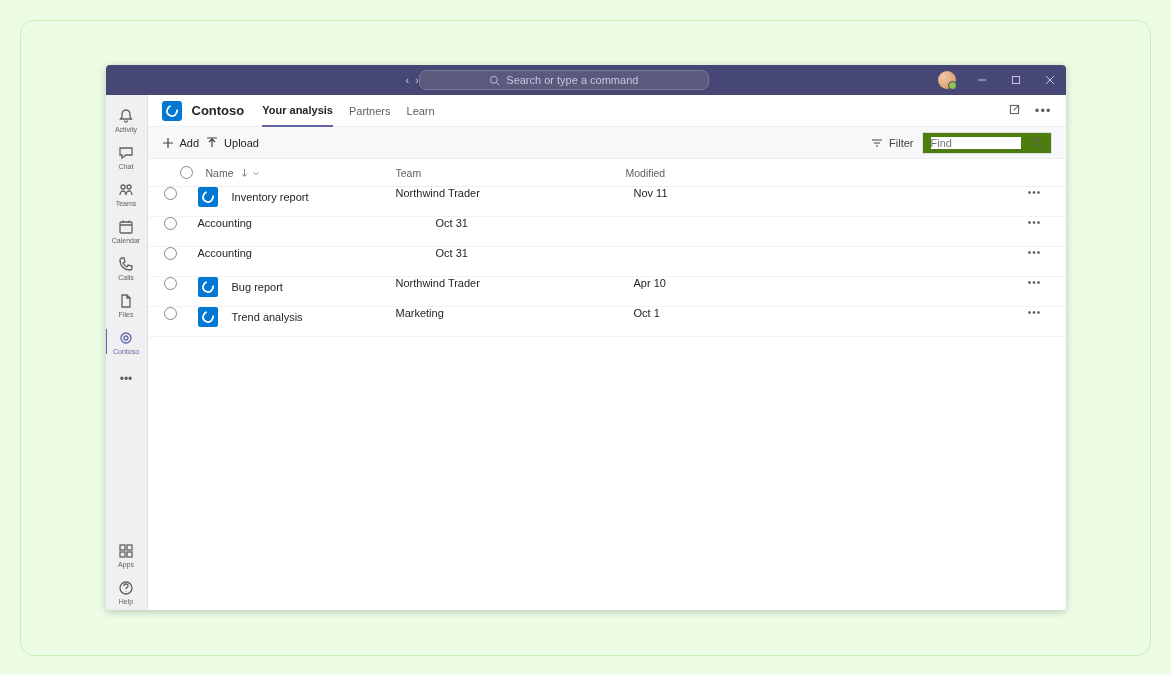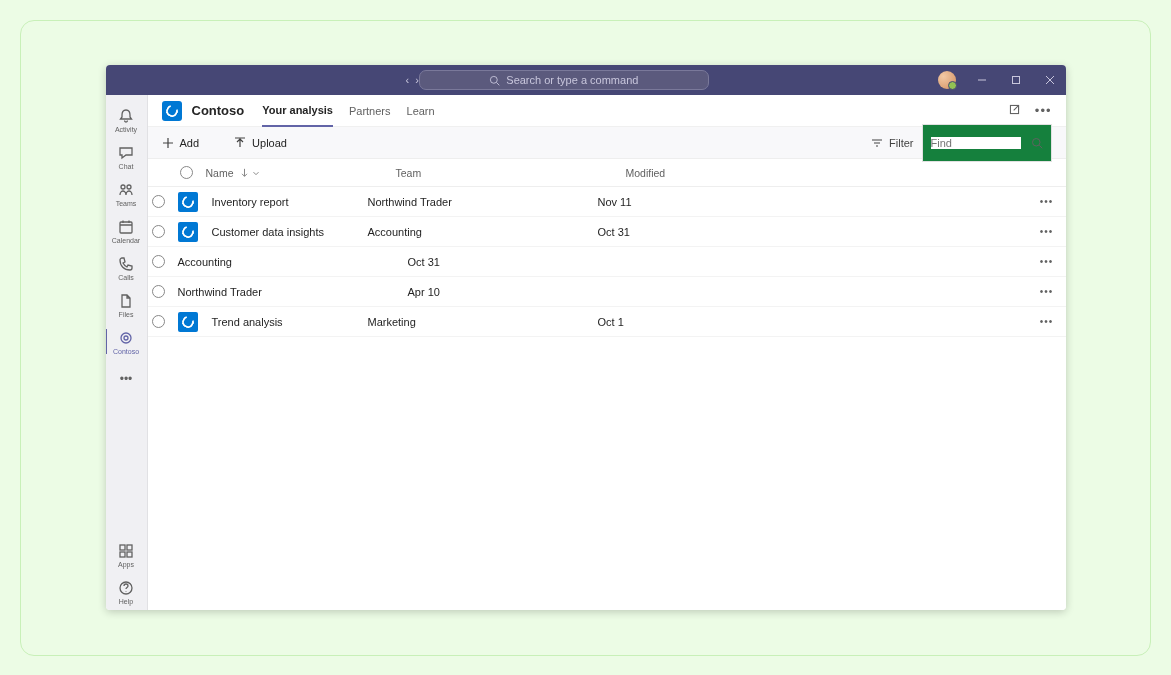--- a/index.html
+++ b/index.html
@@ -28,37 +28,37 @@
   .main { flex: 1; display: flex; flex-direction: column; background: #fff; min-width: 0; }
   .header { height: 32px; display: flex; align-items: center; padding: 0 14px; border-bottom: 1px solid #f0f0f0; gap: 10px; }
   .app-icon { width: 20px; height: 20px; background: #0078d4; border-radius: 3px; display: flex; align-items: center; justify-content: center; }
   .app-title { font-weight: 700; font-size: 13px; color: #242424; }
   .tabs { display: flex; gap: 16px; margin-left: 8px; font-size: 11px; }
   .tab { color: #616161; cursor: pointer; height: 32px; display: flex; align-items: center; }
   .tab.active { color: #242424; font-weight: 600; border-bottom: 2px solid #6264a7; }
   .header-right { margin-left: auto; display: flex; gap: 14px; color: #616161; }
   .hdr-icon { cursor: pointer; font-size: 13px; }
 
-  .toolbar { background: #f8f8fa; height: 32px; display: flex; align-items: center; padding: 0 14px; gap: 35px; font-size: 11px; border-bottom: 1px solid #eee; }
+  .toolbar { background: #f8f8fa; height: 32px; display: flex; align-items: center; padding: 0 14px; gap: 7px; font-size: 11px; border-bottom: 1px solid #eee; }
   .tool-btn { display: flex; align-items: center; gap: 6px; color: #242424; cursor: pointer; }
   .tool-btn svg { stroke: #424242; }
   .toolbar-right { margin-left: auto; display: flex; align-items: center; gap: 8px; }
   .filter-btn { display: flex; align-items: center; gap: 6px; color: #424242; font-size: 11px; cursor: pointer; }
-  .find-box { border: 1px solid #e1e1e1; background: #15803d; height: 38px; width: 130px; display: flex; align-items: center; padding: 0 8px; font-size: 11px; color: #616161; justify-content: space-between; }
+  .find-box { border: 1px solid #e1e1e1; background: #4d7c0f; height: 22px; width: 130px; display: flex; align-items: center; padding: 0 8px; font-size: 11px; color: #616161; justify-content: space-between; }
   .find-box input { border: none; outline: none; font-size: 11px; width: 90px; color: #242424; }
 
   .table-head { display: flex; align-items: center; height: 28px; padding: 0 32px; font-size: 10.5px; color: #616161; border-bottom: 1px solid #eee; }
   .col-check { width: 26px; display: flex; align-items: center; }
   .col-name { width: 190px; display: flex; align-items: center; gap: 6px; }
   .col-team { width: 190px; }
   .col-mod { width: 120px; margin-left: 40px; }
   .col-actions { margin-left: auto; width: 30px; text-align: center; }
   .sort-icons { display: flex; gap: 2px; color: #888; }
   
-  .row { display: flex; align-items: center; height: 30px; padding: 0 4px; font-size: 11px; color: #242424; border-bottom: 1px solid #f3f3f3; }
+  .row { display: flex; align-items: flex-start; height: 30px; padding: 0 16px; font-size: 11px; color: #242424; border-bottom: 1px solid #f3f3f3; gap: 8px; }
   .file-icon { width: 20px; height: 20px; background: #0078d4; border-radius: 2px; margin-right: 8px; display: flex; align-items: center; justify-content: center; }
   .checkbox { width: 13px; height: 13px; border: 1px solid #888; border-radius: 50%; cursor: pointer; }
   .row-actions { cursor: pointer; color: #616161; letter-spacing: 1px; font-size: 10px; }
 
   .circle-swirl { width: 12px; height: 12px; border: 2px solid #fff; border-radius: 50%; border-top-color: transparent; transform: rotate(30deg); }
 </style>
 </head>
 <body>
 
 <div class="frame">
@@ -273,41 +273,41 @@
                 <span>Inventory report</span>
               </div>
           <div class="col-team">Northwind Trader</div>
           <div class="col-mod">Nov 11</div>
           <div class="col-actions row-actions">•••</div>
         </div>
         <div class="row">
           <div class="col-check">
                 <div class="checkbox"></div>
               </div>
+          <div class="col-team">Accounting</div>
+          <div class="col-mod">Oct 31</div>
+          <div class="col-actions row-actions">•••</div>
+        </div>
+        <div class="row">
+          <div class="col-check">
+                <div class="checkbox"></div>
+              </div>
+          <div class="col-team">Accounting</div>
+          <div class="col-mod">Oct 31</div>
+          <div class="col-actions row-actions">•••</div>
+        </div>
+        <div class="row">
+          <div class="col-check">
+                <div class="checkbox"></div>
+              </div>
           <div class="col-name">
                 <div class="file-icon">
                   <div class="circle-swirl"></div>
                 </div>
-                <span>Customer data insights</span>
-              </div>
-          <div class="col-team">Accounting</div>
-          <div class="col-mod">Oct 31</div>
-          <div class="col-actions row-actions">•••</div>
-        </div>
-        <div class="row">
-          <div class="col-check">
-                <div class="checkbox"></div>
-              </div>
-          <div class="col-team">Accounting</div>
-          <div class="col-mod">Oct 31</div>
-          <div class="col-actions row-actions">•••</div>
-        </div>
-        <div class="row">
-          <div class="col-check">
-                <div class="checkbox"></div>
+                <span>Bug report</span>
               </div>
           <div class="col-team">Northwind Trader</div>
           <div class="col-mod">Apr 10</div>
           <div class="col-actions row-actions">•••</div>
         </div>
         <div class="row">
           <div class="col-check">
                 <div class="checkbox"></div>
               </div>
           <div class="col-name">

